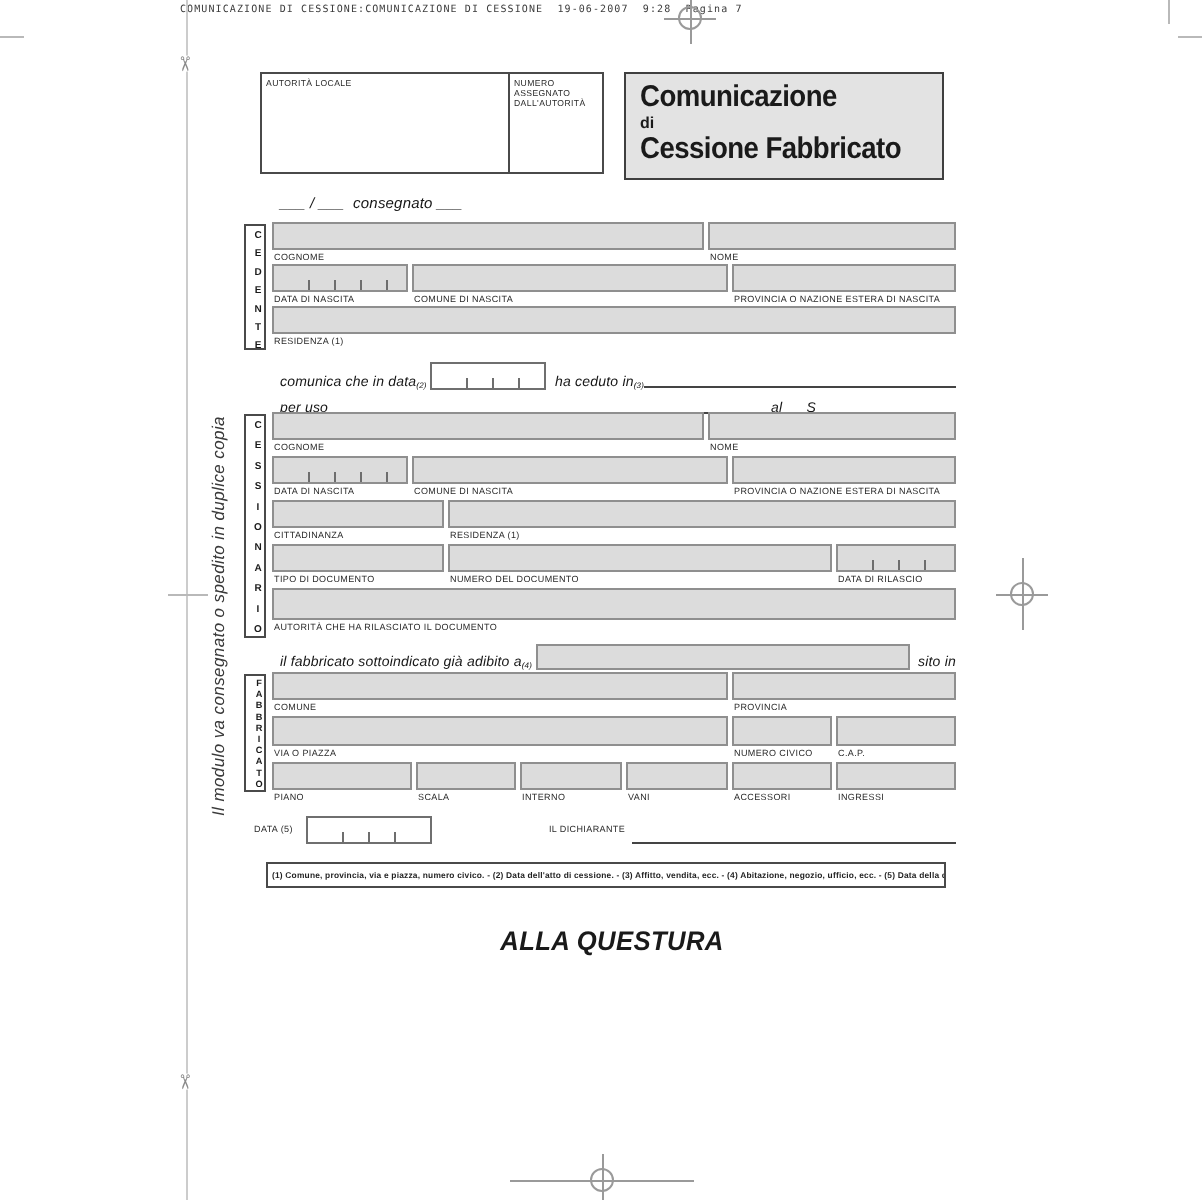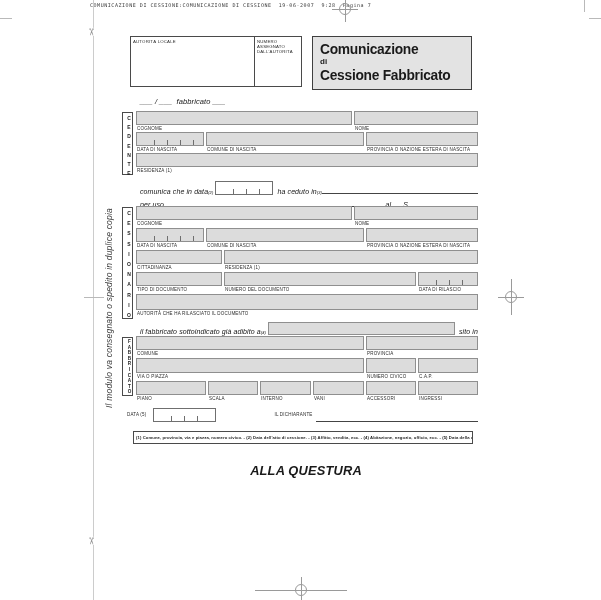--- a/index.html
+++ b/index.html
@@ -121,21 +121,21 @@
     <div class="microlabel">NUMERO ASSEGNATO DALL'AUTORITÀ</div>
   </div>
 </div>
 
 <div class="abs titlebox">
   <span class="title-big">Comunicazione</span>
   <span class="title-small">di</span>
   <span class="title-big">Cessione Fabbricato</span>
 </div>
 
-<div class="abs script" style="left:140px;top:97px;font-size:7.5px;">___ / ___  fabbricato ___</div>
+<div class="abs script" style="left:140px;top:97px;font-size:7.5px;">___ / ___  consegnato ___</div>
 
 <div class="section" style="left:122px;top:111px;width:356px;">
   <div class="sidebox side-cedente">CEDENTE</div>
   <div class="fields">
     <div class="frow">
       <div class="fcell" style="width:216px;">
           <div class="fbox"></div>
         <div class="flabel">COGNOME</div>
         </div>
       <div class="fcell grow">

